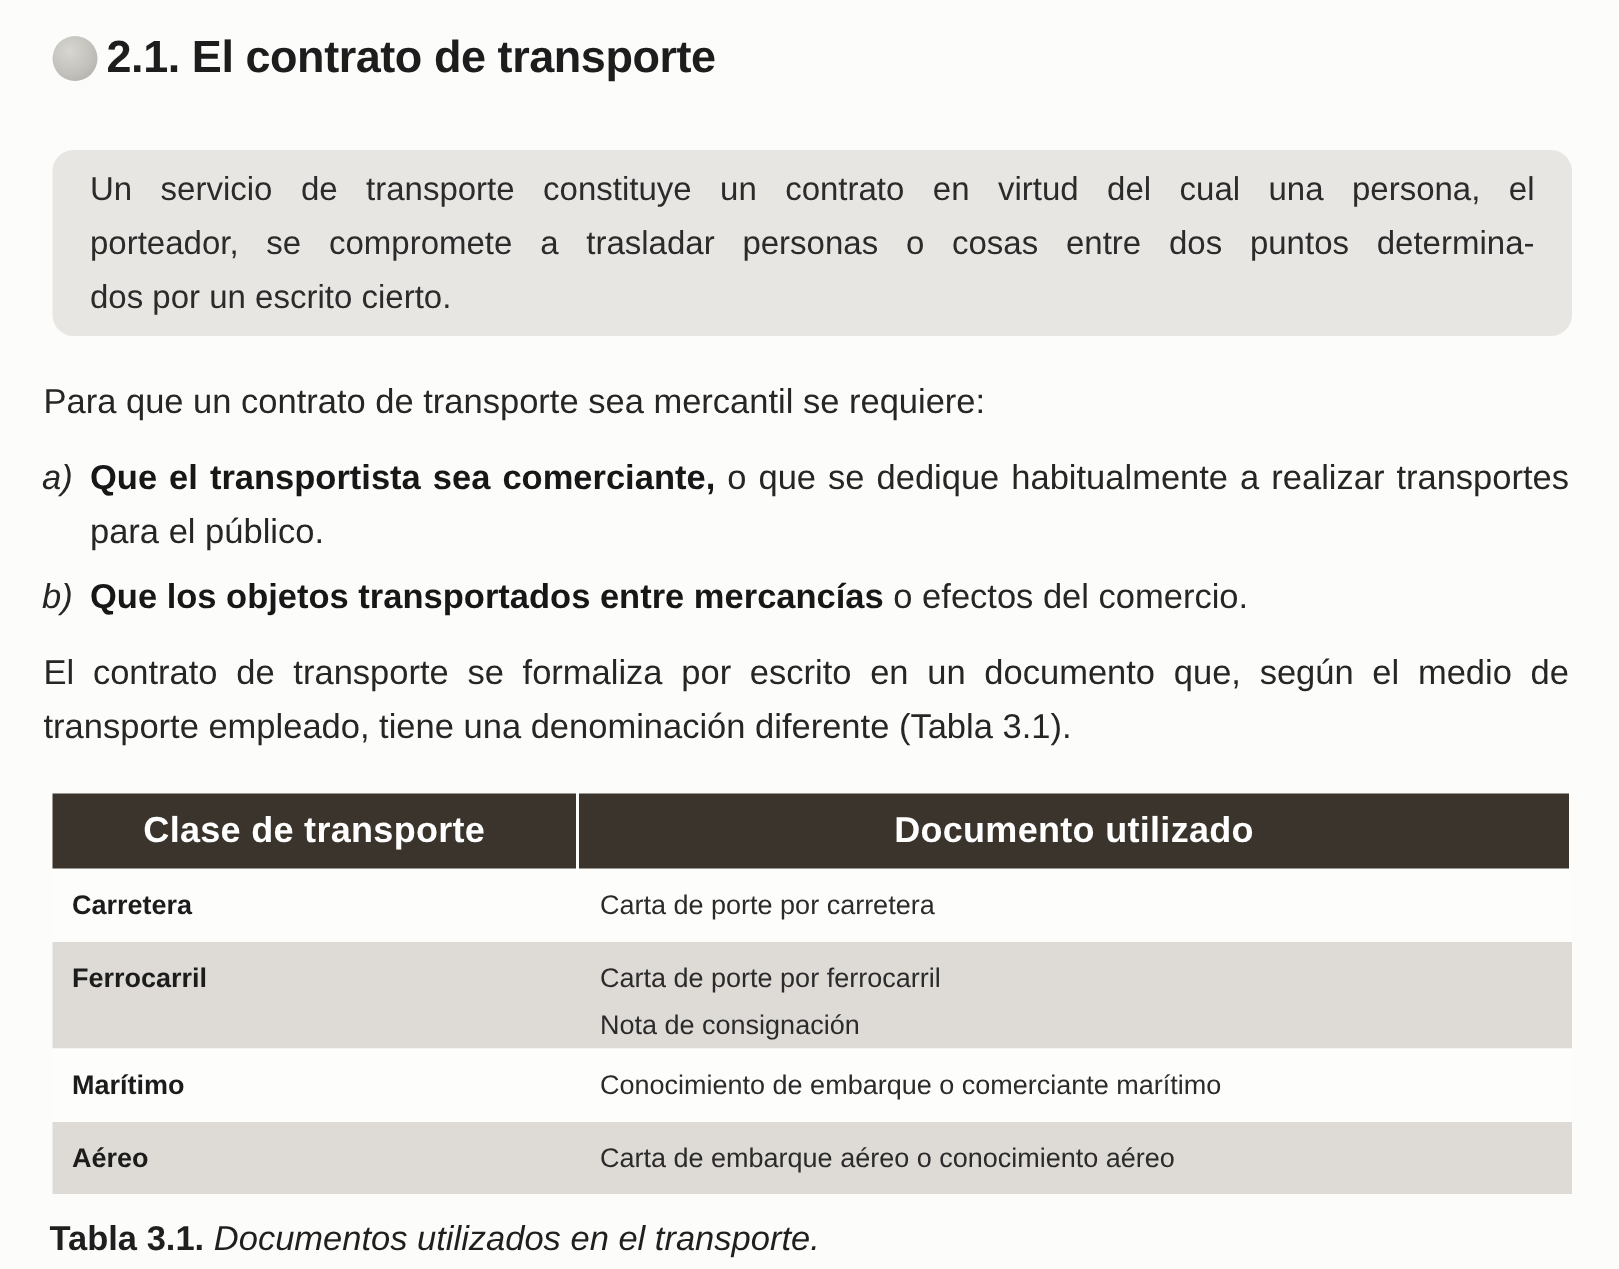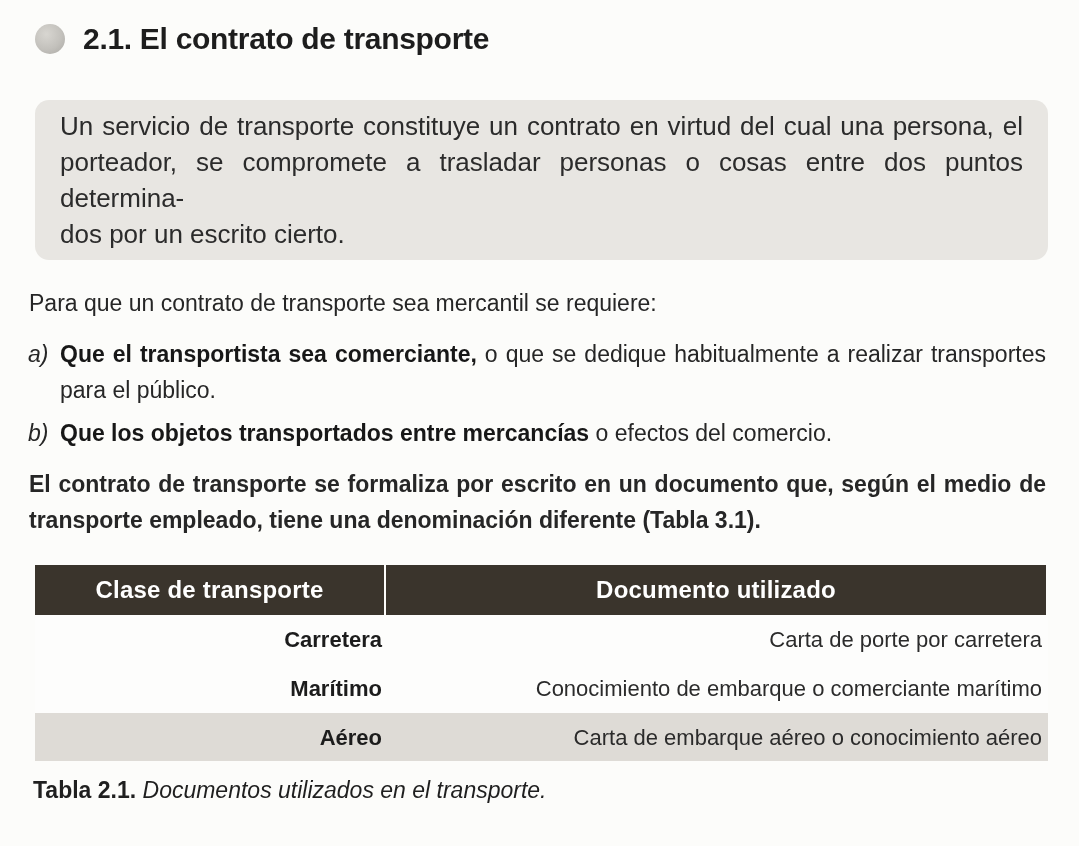--- a/index.html
+++ b/index.html
@@ -7,48 +7,48 @@
   body {
     width: 1079px; height: 846px;
     background: #fcfcfa;
     font-family: "Liberation Sans", sans-serif;
     color: #242424;
     overflow: hidden;
   }
   .page { position: relative; width: 1079px; height: 846px; }
 
   
-  .heading-row { display: flex; align-items: center; gap: 18px; margin: 22px 31px 0 35px; }
+  .heading-row { display: flex; align-items: center; gap: 6px; margin: 22px 31px 0 35px; }
   .bullet {
     width: 30px; height: 30px; border-radius: 50%;
     background: radial-gradient(circle at 38% 34%, #d8d6d1 0%, #c3c1bc 55%, #b3b1ac 85%, #c0beb9 100%);
     flex: 0 0 auto;
   }
   h1.section-title {
     margin: 0; font-size: 30px; font-weight: 800; letter-spacing: -0.3px; color: #1d1d1d;
   }
 
   
   .def-box {
     margin: 44px 31px 0 35px;
     width: 1013px;
     background: #e8e6e2;
     border-radius: 14px;
     padding: 8px 25px;
-    font-size: 26px; line-height: 36px; color: #2b2b2b;
+    font-size: 22px; line-height: 36px; color: #2b2b2b;
   }
   .def-line-just { text-align: justify; text-align-last: justify; }
 
   
   .para {
     margin: 28px 33px 0 29px;
     font-size: 23px; line-height: 31px;
     text-align: justify; color: #262626;
   }
-  .closing { margin-top: 15px; line-height: 36px; font-weight: bold; }
+  .closing { margin-top: 15px; line-height: 36px; }
 
   .list-item {
     position: relative;
     margin: 17px 33px 0 28px;
     padding-left: 32px;
     font-size: 23px; line-height: 36px;
     text-align: justify; color: #262626;
   }
   .list-item + .list-item { margin-top: 7px; }
   .list-marker { position: absolute; left: 0; top: 0; font-style: italic; }
@@ -58,21 +58,21 @@
   .doc-table { margin: 27px 31px 0 35px; width: 1013px; }
   .thead { display: grid; grid-template-columns: 349px 660px; column-gap: 2px; }
   .th {
     background: #3a342c; color: #ffffff;
     font-weight: 700; font-size: 24px;
     height: 50px; line-height: 50px; text-align: center;
     letter-spacing: 0.2px;
   }
   .trow { display: grid; grid-template-columns: 353px 660px; background: #fdfdfc; }
   .trow.alt { background: #dedbd6; }
-  .td { padding: 9px 6px 0 13px; font-size: 22px; line-height: 31px; color: #2b2b2b; text-align: right; }
+  .td { padding: 9px 6px 0 13px; font-size: 18px; line-height: 31px; color: #2b2b2b; }
   .td.clase { font-weight: 700; color: #1c1c1c; }
   .td.docu { padding-left: 12px; white-space: pre-line; }
   .trow.r1 { min-height: 49px; }
   .trow.r2 { min-height: 71px; }
   .trow.r3 { min-height: 49px; }
   .trow.r4 { min-height: 48px; }
 
   
   .caption { margin: 16px 33px 0 33px; font-size: 23px; color: #1f1f1f; }
   .caption .cap-label { font-weight: 800; }
@@ -110,28 +110,33 @@
 
   <div class="doc-table">
     <div class="thead">
       <div class="th">Clase de transporte</div>
       <div class="th">Documento utilizado</div>
     </div>
     <div class="trow r1">
       <div class="td clase">Carretera</div>
       <div class="td docu">Carta de porte por carretera</div>
     </div>
+    <div class="trow alt r2">
+      <div class="td clase">Ferrocarril</div>
+      <div class="td docu">Carta de porte por ferrocarril
+Nota de consignación</div>
+    </div>
     <div class="trow r3">
       <div class="td clase">Marítimo</div>
       <div class="td docu">Conocimiento de embarque o comerciante marítimo</div>
     </div>
     <div class="trow alt r4">
       <div class="td clase">Aéreo</div>
       <div class="td docu">Carta de embarque aéreo o conocimiento aéreo</div>
     </div>
   </div>
 
   <p class="caption">
-    <span class="cap-label">Tabla 2.1.</span>
+    <span class="cap-label">Tabla 3.1.</span>
     <span class="cap-text">Documentos utilizados en el transporte.</span>
   </p>
 
 </div>
 
 </body></html>

